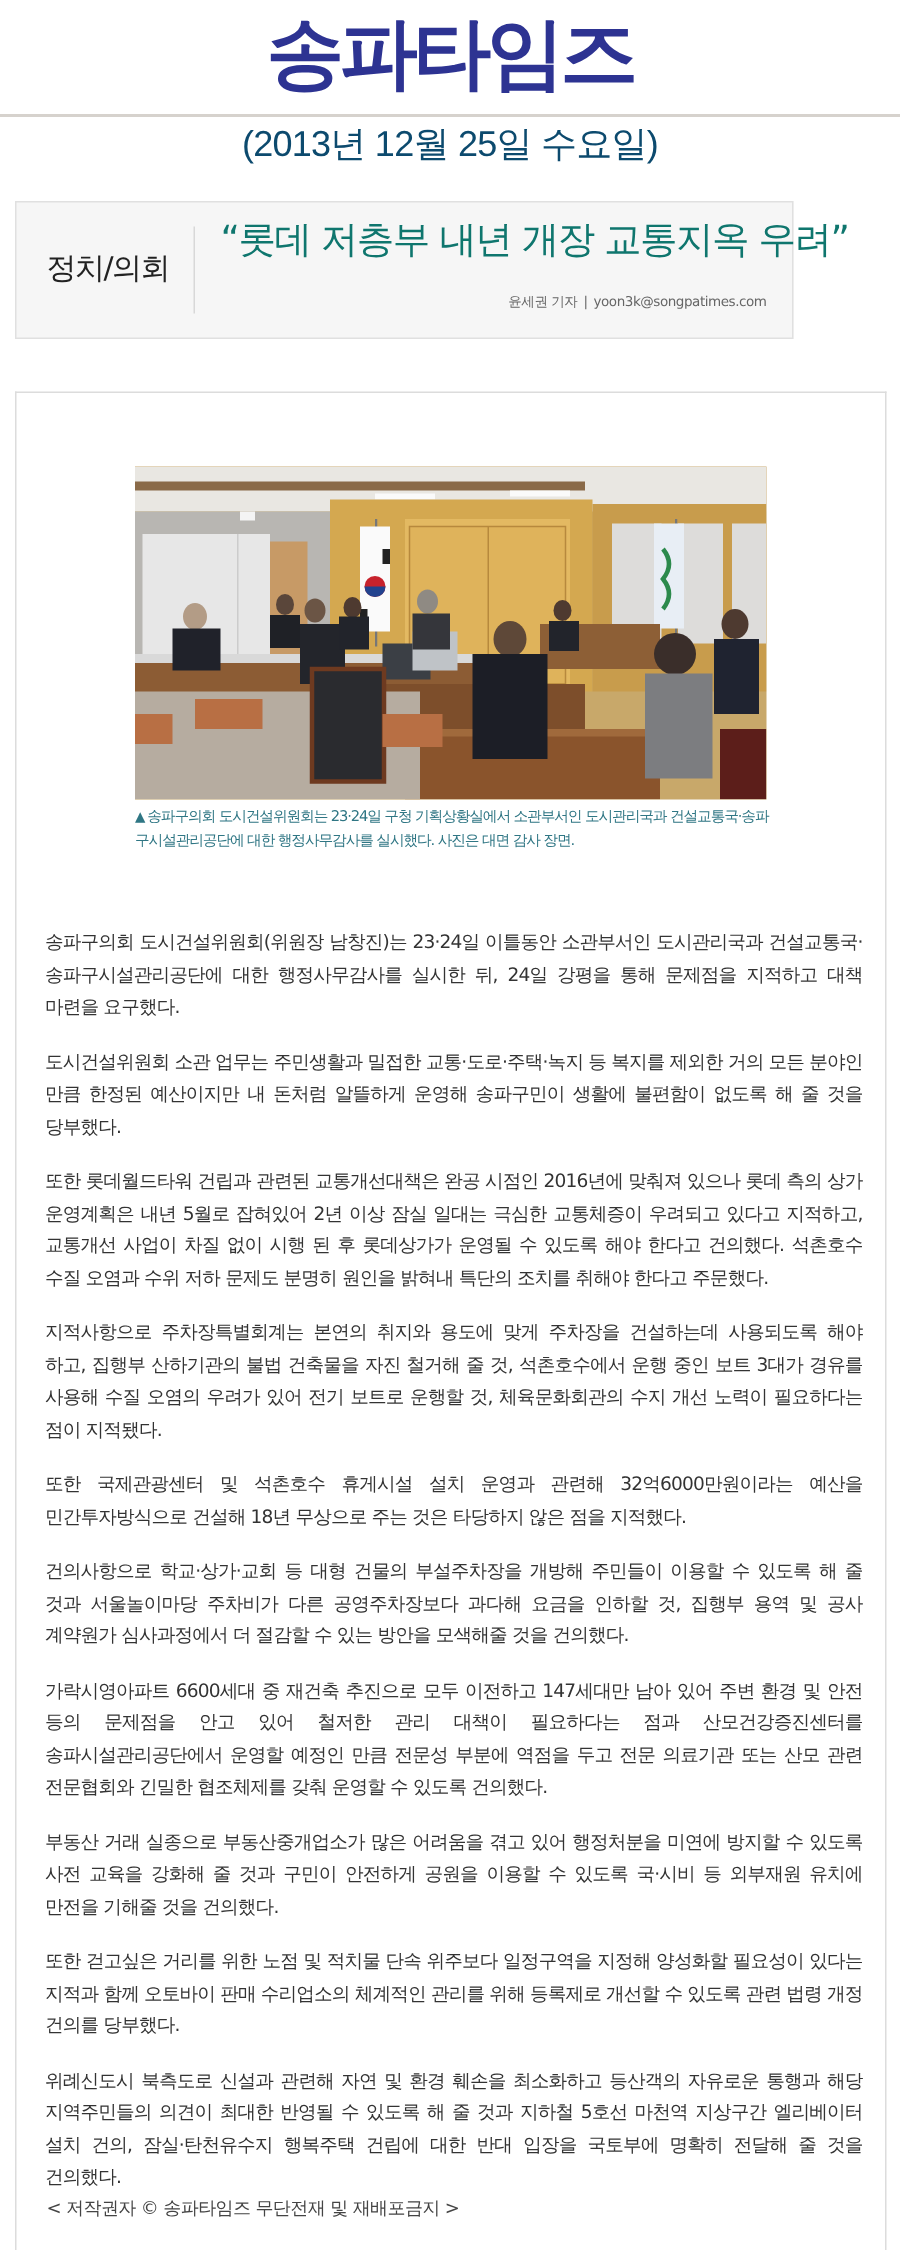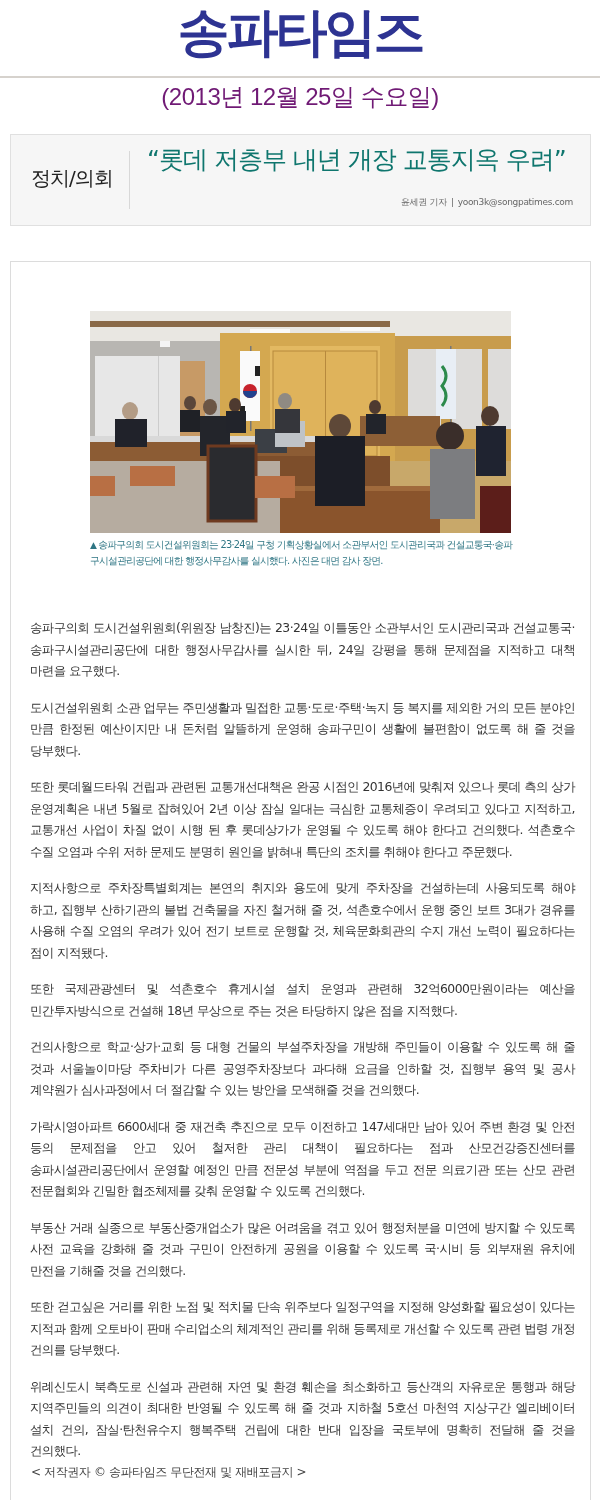--- a/index.html
+++ b/index.html
@@ -6,30 +6,30 @@
   body {
     width: 600px; height: 1500px; position: relative; overflow: hidden;
     font-family: "DejaVu Sans", "Liberation Sans", sans-serif; color: #333;
   }
   .masthead {
     position: absolute; left: 0; top: 0; width: 600px; height: 78px;
     border-bottom: 2px solid #d6d2cd; box-sizing: border-box;
   }
   .logo {
     position: absolute; left: 0; right: 0; top: 4px; text-align: center;
-    font-family: Liberation Mono, monospace; font-weight: bold;
+    font-family: Liberation Serif, serif; font-weight: bold;
     font-size: 52px; line-height: 66px; color: #2d3392; letter-spacing: -3px;
   }
   .date-line {
     position: absolute; left: 0; right: 0; top: 80px; text-align: center;
     font-family: "Liberation Sans", sans-serif; font-size: 24px; line-height: 34px;
-    color: #701a75; letter-spacing: -0.5px;
+    color: #0c4a6e; letter-spacing: -0.5px;
   }
   .article-header {
-    position: absolute; left: 10px; top: 134px; width: 581px; height: 92px;
+    position: absolute; left: 10px; top: 134px; width: 519px; height: 92px;
     background: #f6f6f6; border: 1px solid #e0e0e0; box-sizing: border-box;
   }
   .section-label {
     position: absolute; left: 20px; top: 29px; font-size: 20px; line-height: 28px;
     color: #222; letter-spacing: -1px;
   }
   .header-divider {
     position: absolute; left: 118px; top: 16px; width: 1px; height: 58px; background: #d8d8d8;
   }
   .headline {

